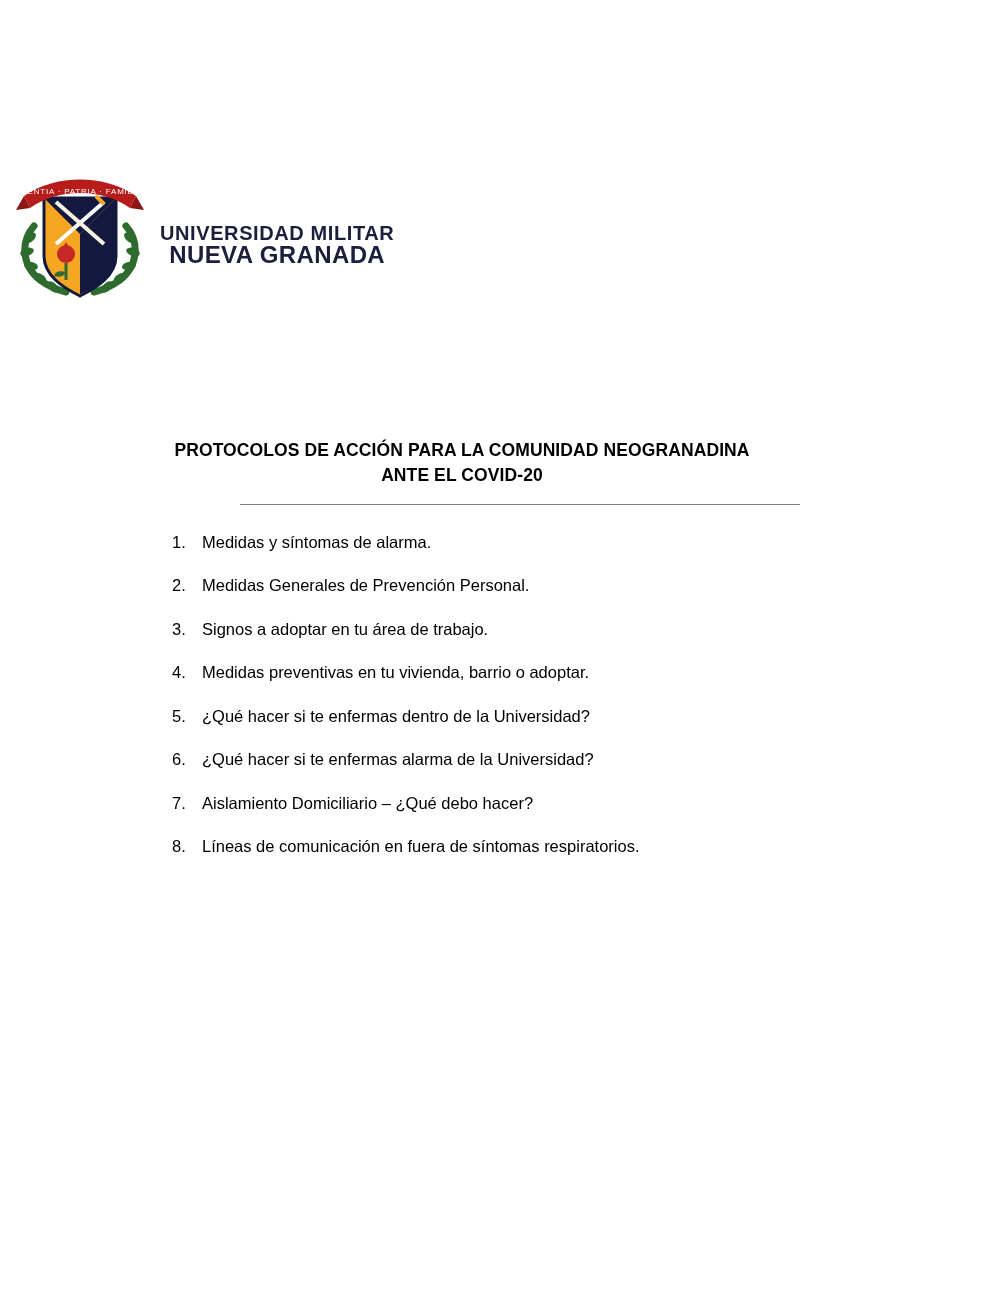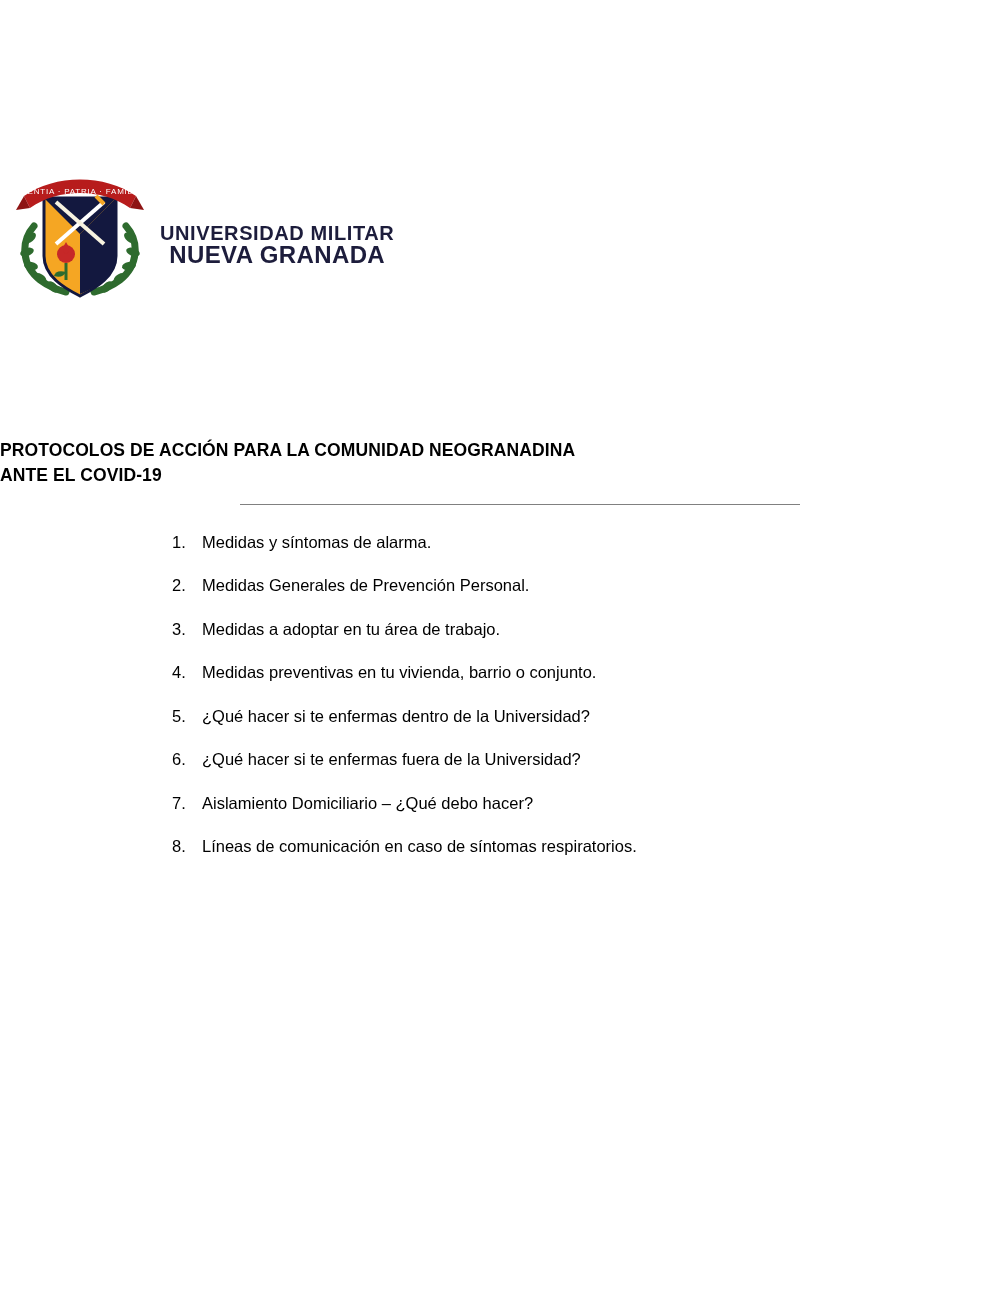--- a/index.html
+++ b/index.html
@@ -56,23 +56,23 @@
     font-size: 24px;
     letter-spacing: 0.4px;
     font-weight: 700;
     margin-top: 0;
   }
 
   
   .title-block {
     position: absolute;
     top: 438px;
-    left: 0;
+    left: 16px;
     width: 892px;
-    text-align: left;
+    text-align: center;
   }
   .title-line {
     font-family: "Liberation Sans", sans-serif;
     font-weight: bold;
     font-size: 17.5px;
     letter-spacing: 0.1px;
     line-height: 1.45;
   }
 
   .divider {
@@ -153,62 +153,62 @@
       </svg>
     </div>
     <div class="logo-text">
       <div class="line1">UNIVERSIDAD MILITAR</div>
       <div class="line2">NUEVA GRANADA</div>
     </div>
   </div>
 
   <div class="title-block">
     <div class="title-line">PROTOCOLOS DE ACCIÓN PARA LA COMUNIDAD NEOGRANADINA</div>
-    <div class="title-line">ANTE EL COVID-19</div>
+    <div class="title-line">ANTE EL COVID-20</div>
   </div>
 
   <div class="divider"></div>
 
   <div class="list">
 
     <div class="list-item">
       <span class="list-num">1.</span>
       <span class="list-text">Medidas y síntomas de alarma.</span>
     </div>
 
     <div class="list-item">
       <span class="list-num">2.</span>
       <span class="list-text">Medidas Generales de Prevención Personal.</span>
     </div>
 
     <div class="list-item">
       <span class="list-num">3.</span>
-      <span class="list-text">Medidas a adoptar en tu área de trabajo.</span>
+      <span class="list-text">Signos a adoptar en tu área de trabajo.</span>
     </div>
 
     <div class="list-item">
       <span class="list-num">4.</span>
-      <span class="list-text">Medidas preventivas en tu vivienda, barrio o conjunto.</span>
+      <span class="list-text">Medidas preventivas en tu vivienda, barrio o adoptar.</span>
     </div>
 
     <div class="list-item">
       <span class="list-num">5.</span>
       <span class="list-text">¿Qué hacer si te enfermas dentro de la Universidad?</span>
     </div>
 
     <div class="list-item">
       <span class="list-num">6.</span>
-      <span class="list-text">¿Qué hacer si te enfermas fuera de la Universidad?</span>
+      <span class="list-text">¿Qué hacer si te enfermas alarma de la Universidad?</span>
     </div>
 
     <div class="list-item">
       <span class="list-num">7.</span>
       <span class="list-text">Aislamiento Domiciliario – ¿Qué debo hacer?</span>
     </div>
 
     <div class="list-item">
       <span class="list-num">8.</span>
-      <span class="list-text">Líneas de comunicación en caso de síntomas respiratorios.</span>
+      <span class="list-text">Líneas de comunicación en fuera de síntomas respiratorios.</span>
     </div>
 
   </div>
 
 </div>
 
 </body></html>

